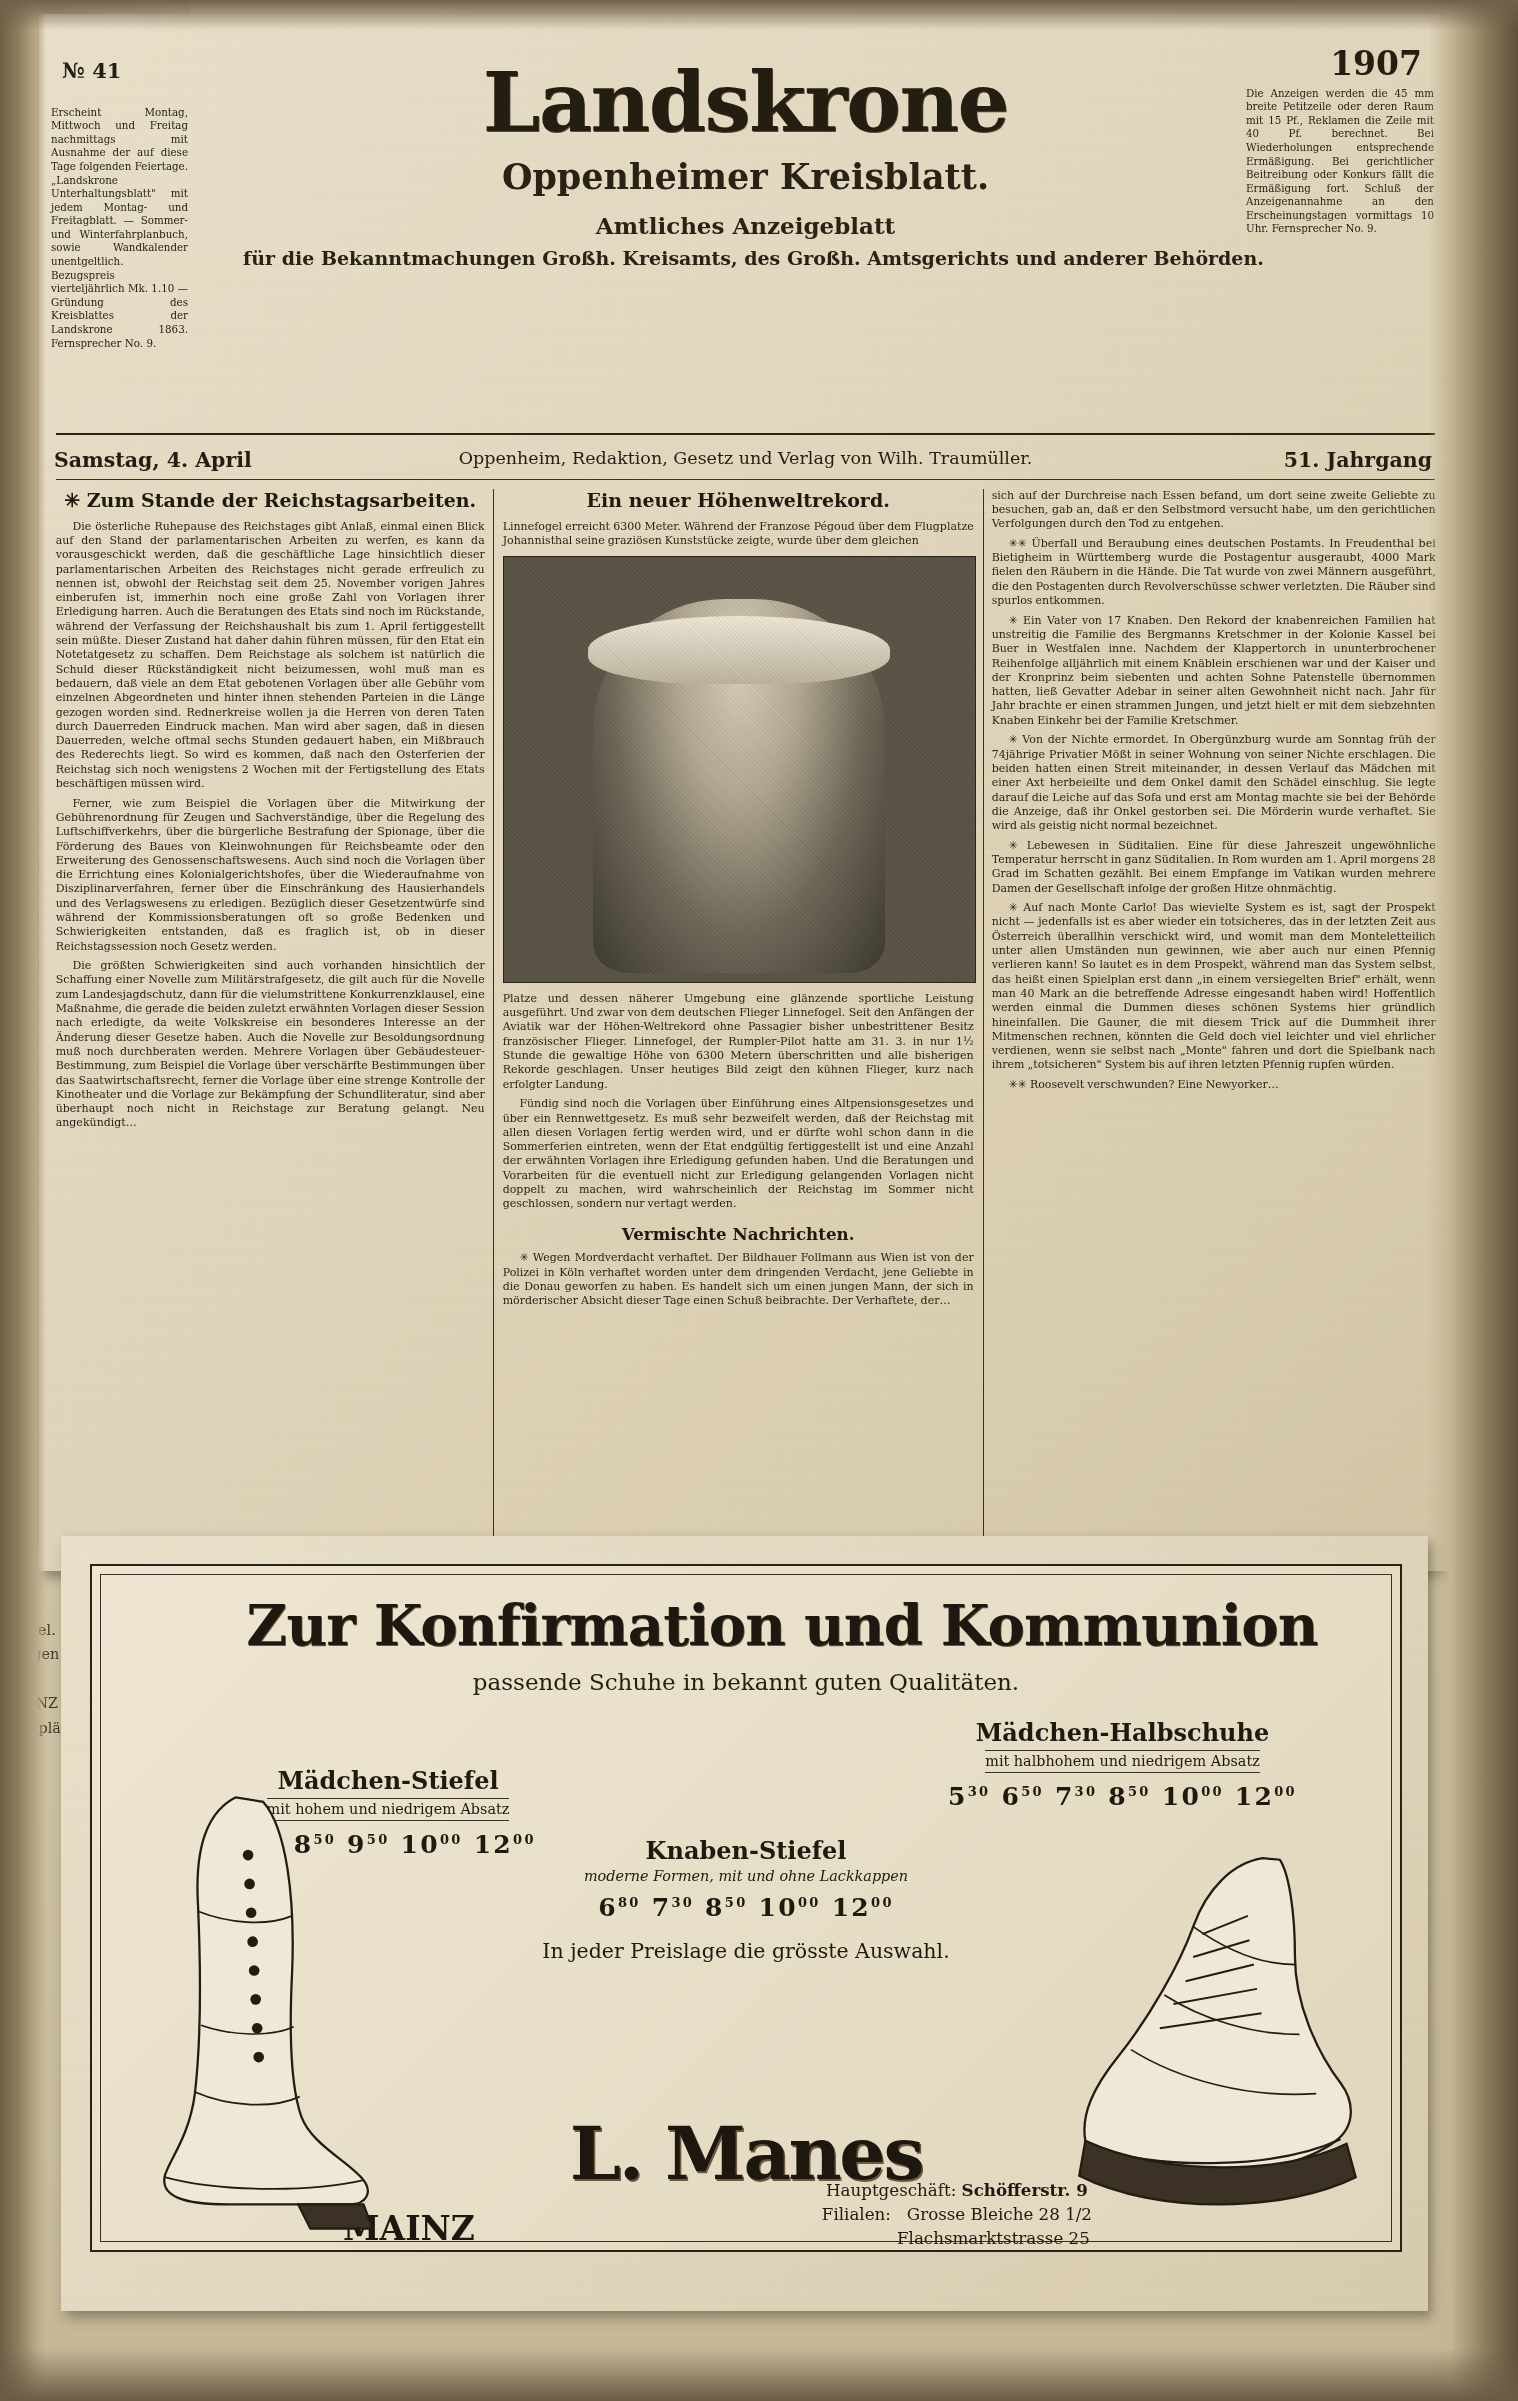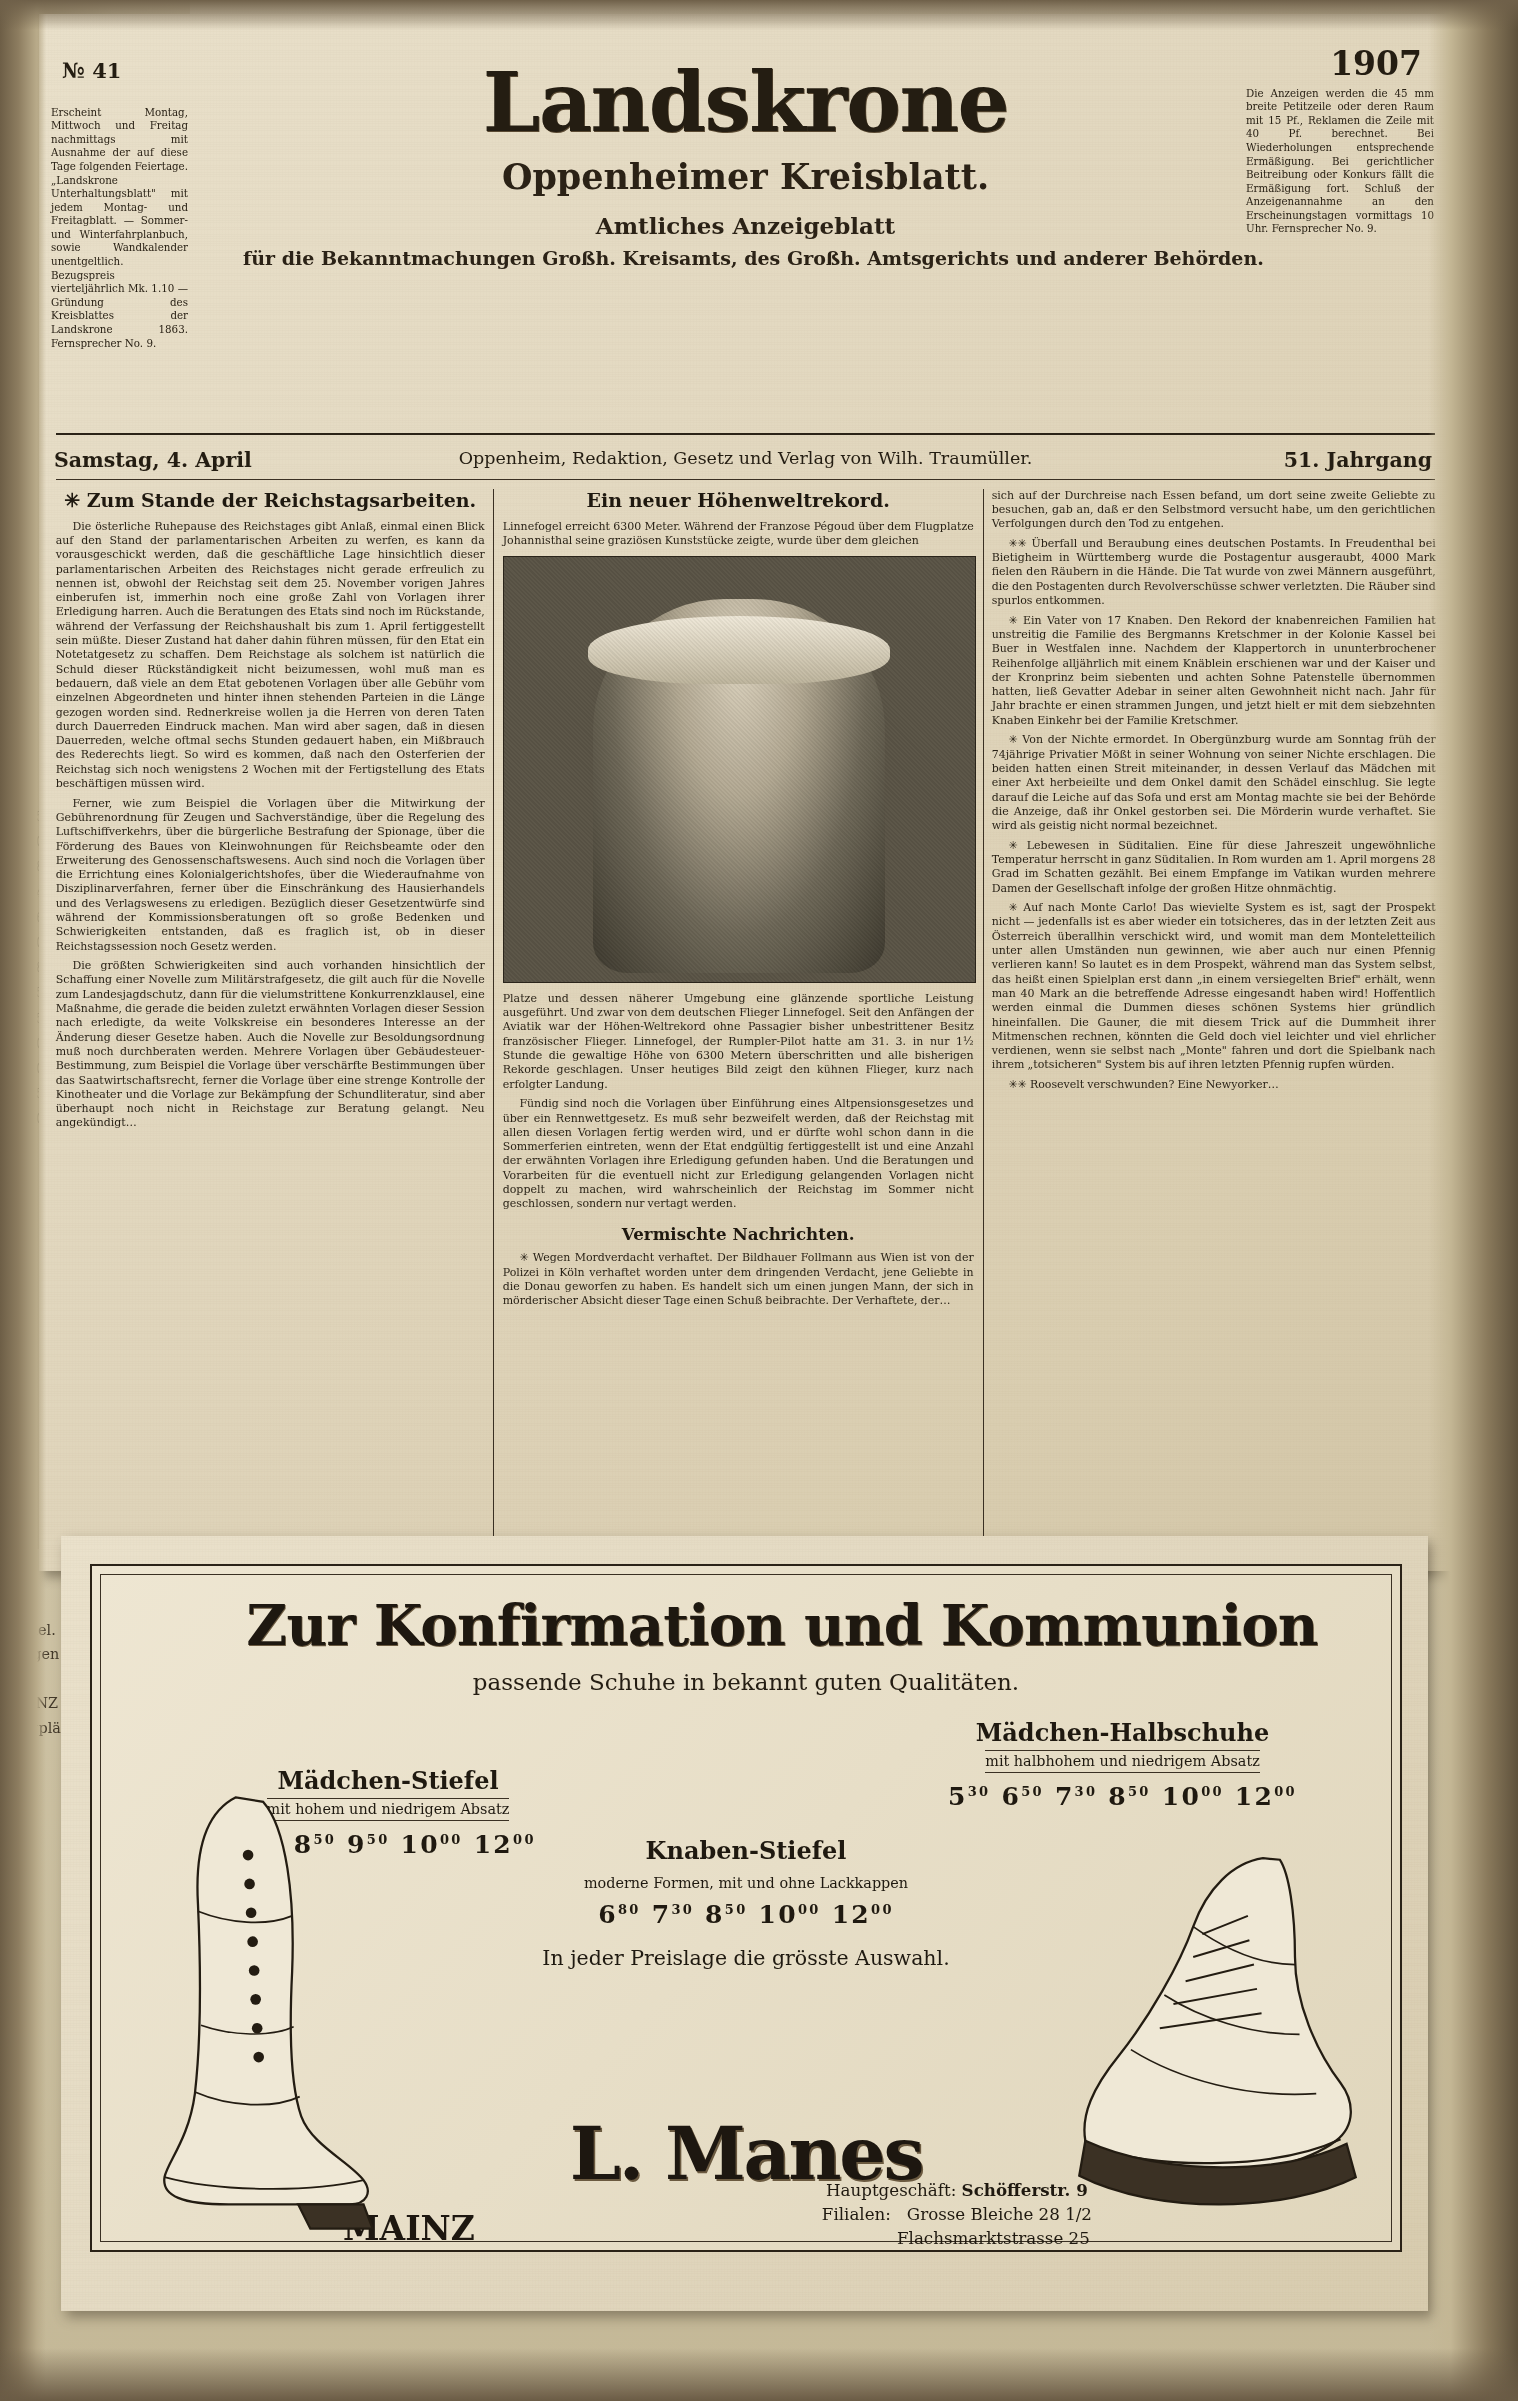--- a/index.html
+++ b/index.html
@@ -233,21 +233,21 @@
         <span><span>6</span><sup>50</sup></span>
         <span><span>7</span><sup>30</sup></span>
         <span><span>8</span><sup>50</sup></span>
         <span><span>10</span><sup>00</sup></span>
         <span><span>12</span><sup>00</sup></span>
       </div>
     </div>
 
     <div class="price-grp" style="left:50%;transform:translateX(-50%);top:270px;width:471px;">
       <div class="pg-title">Knaben-Stiefel</div>
-      <div style="font-size:14.4px;margin-top:10px;">moderne Formen, mit und ohne Lackkappen</div>
+      <div style="font-size:14.4px;margin-top:3px;font-style:italic;">moderne Formen, mit und ohne Lackkappen</div>
       <div class="pg-prices">
         <span><span>6</span><sup>80</sup></span>
         <span><span>7</span><sup>30</sup></span>
         <span><span>8</span><sup>50</sup></span>
         <span><span>10</span><sup>00</sup></span>
         <span><span>12</span><sup>00</sup></span>
       </div>
       <div style="font-size:20.5px;margin-top:16.7px;">In jeder Preislage die grösste Auswahl.</div>
     </div>
 

